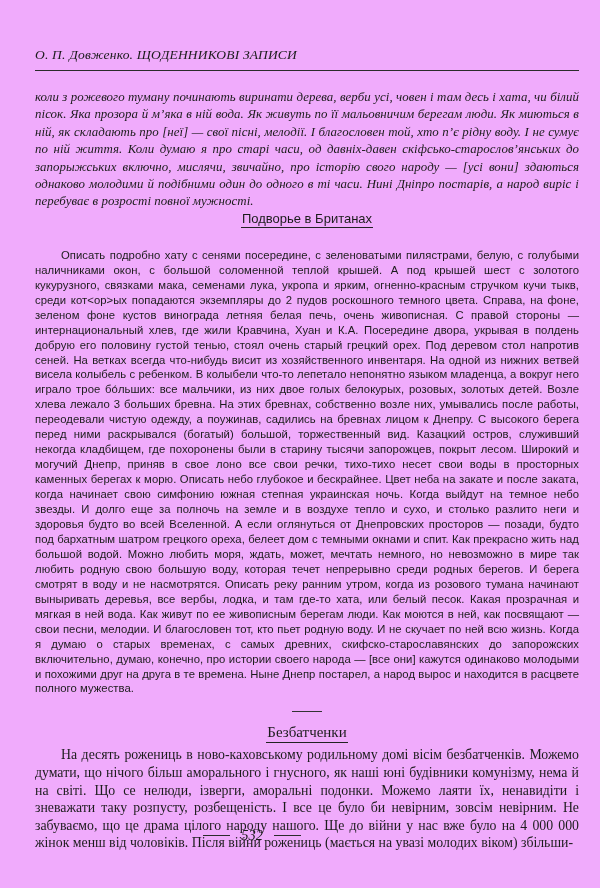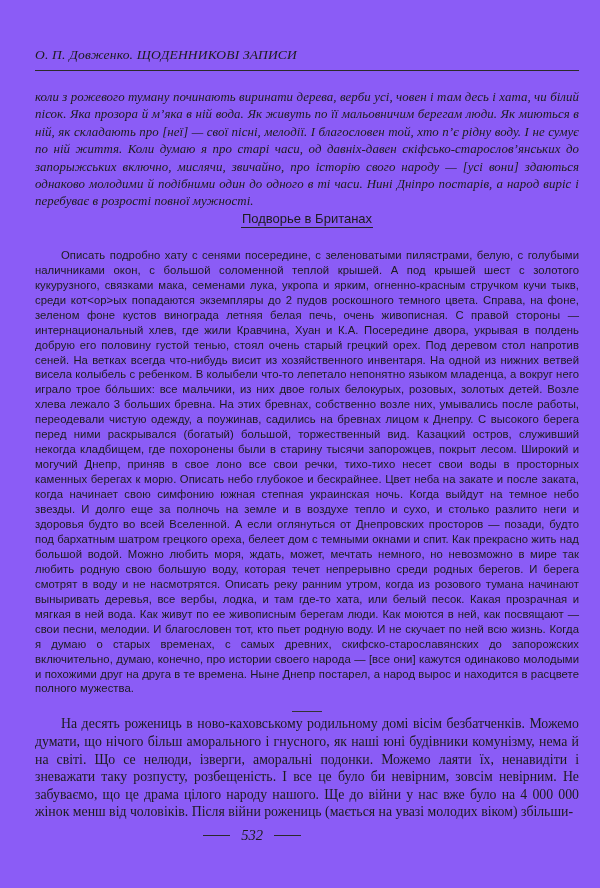--- a/index.html
+++ b/index.html
@@ -3,21 +3,21 @@
 <meta charset="utf-8">
 <style>
   * { margin: 0; padding: 0; box-sizing: border-box; }
   html, body { width: 600px; background: #f4f3f0; }
   body { font-family: "Liberation Serif", serif; }
 
   .page {
     position: relative;
     width: 600px;
     height: 888px;
-    background: #8b5cf6;
+    background: #f0abfc;
     color: #1c1c1c;
     padding: 46px 21px 0 35px;
     overflow: hidden;
   }
 
   .running-head {
     font-style: italic;
     font-size: 13.5px;
     line-height: 17px;
     letter-spacing: 0.2px;
@@ -112,20 +112,23 @@
   <p class="para-uk para-continuation">коли з рожевого туману починають виринати дерева, верби усі, човен і там десь і хата, чи білий пісок. Яка прозора й м’яка в ній вода. Як живуть по її мальовничим берегам люди. Як миються в ній, як складають про [неї] — свої пісні, мелодії. І благословен той, хто п’є рідну воду. І не сумує по ній життя. Коли думаю я про старі часи, од давніх-давен скіфсько-старослов’янських до запорыжських включно, мислячи, звичайно, про історію свого народу — [усі вони] здаються однаково молодими й подібними один до одного в ті часи. Нині Дніпро постарів, а народ виріс і перебуває в розрості повної мужності.</p>
 
   <div class="section-heading-sans">
     <span class="underlined">Подворье в Британах</span>
   </div>
 
   <p class="para-ru">Описать подробно хату с сенями посередине, с зеленоватыми пилястрами, белую, с голубыми наличниками окон, с большой соломенной теплой крышей. А под крышей шест с золотого кукурузного, связками мака, семенами лука, укропа и ярким, огненно-красным стручком кучи тыкв, среди кот&lt;ор&gt;ых попадаются экземпляры до 2 пудов роскошного темного цвета. Справа, на фоне, зеленом фоне кустов винограда летняя белая печь, очень живописная. С правой стороны — интернациональный хлев, где жили Кравчина, Хуан и К.А. Посередине двора, укрывая в полдень добрую его половину густой тенью, стоял очень старый грецкий орех. Под деревом стол напротив сеней. На ветках всегда что-нибудь висит из хозяйственного инвентаря. На одной из нижних ветвей висела колыбель с ребенком. В колыбели что-то лепетало непонятно языком младенца, а вокруг него играло трое бо́льших: все мальчики, из них двое голых белокурых, розовых, золотых детей. Возле хлева лежало 3 больших бревна. На этих бревнах, собственно возле них, умывались после работы, переодевали чистую одежду, а поужинав, садились на бревнах лицом к Днепру. С высокого берега перед ними раскрывался (богатый) большой, торжественный вид. Казацкий остров, служивший некогда кладбищем, где похоронены были в старину тысячи запорожцев, покрыт лесом. Широкий и могучий Днепр, приняв в свое лоно все свои речки, тихо-тихо несет свои воды в просторных каменных берегах к морю. Описать небо глубокое и бескрайнее. Цвет неба на закате и после заката, когда начинает свою симфонию южная степная украинская ночь. Когда выйдут на темное небо звезды. И долго еще за полночь на земле и в воздухе тепло и сухо, и столько разлито неги и здоровья будто во всей Вселенной. А если оглянуться от Днепровских просторов — позади, будто под бархатным шатром грецкого ореха, белеет дом с темными окнами и спит. Как прекрасно жить над большой водой. Можно любить моря, ждать, может, мечтать немного, но невозможно в мире так любить родную свою большую воду, которая течет непрерывно среди родных берегов. И берега смотрят в воду и не насмотрятся. Описать реку ранним утром, когда из розового тумана начинают выныривать деревья, все вербы, лодка, и там где-то хата, или белый песок. Какая прозрачная и мягкая в ней вода. Как живут по ее живописным берегам люди. Как моются в ней, как посвящают — свои песни, мелодии. И благословен тот, кто пьет родную воду. И не скучает по ней всю жизнь. Когда я думаю о старых временах, с самых древних, скифско-старославянских до запорожских включительно, думаю, конечно, про истории своего народа — [все они] кажутся одинаково молодыми и похожими друг на друга в те времена. Ныне Днепр постарел, а народ вырос и находится в расцвете полного мужества.</p>
 
   <div class="separator"></div>
 
+  <div class="section-heading-serif">
+    <span class="underlined">Безбатченки</span>
+  </div>
 
 
   <p class="para-uk-2">На десять рожениць в ново-каховському родильному домі вісім безбатченків. Можемо думати, що нічого більш аморального і гнусного, як наші юні будівники комунізму, нема й на світі. Що се нелюди, ізверги, аморальні подонки. Можемо лаяти їх, ненавидіти і зневажати таку розпусту, розбещеність. І все це було би невірним, зовсім невірним. Не забуваємо, що це драма цілого народу нашого. Ще до війни у нас вже було на 4&nbsp;000&nbsp;000 жінок менш від чоловіків. Після війни рожениць (мається на увазі молодих віком) збільши-</p>
 
   <div class="page-footer">
     <span class="footer-dash"></span>
     <span class="footer-number">532</span>
     <span class="footer-dash"></span>
   </div>
 

